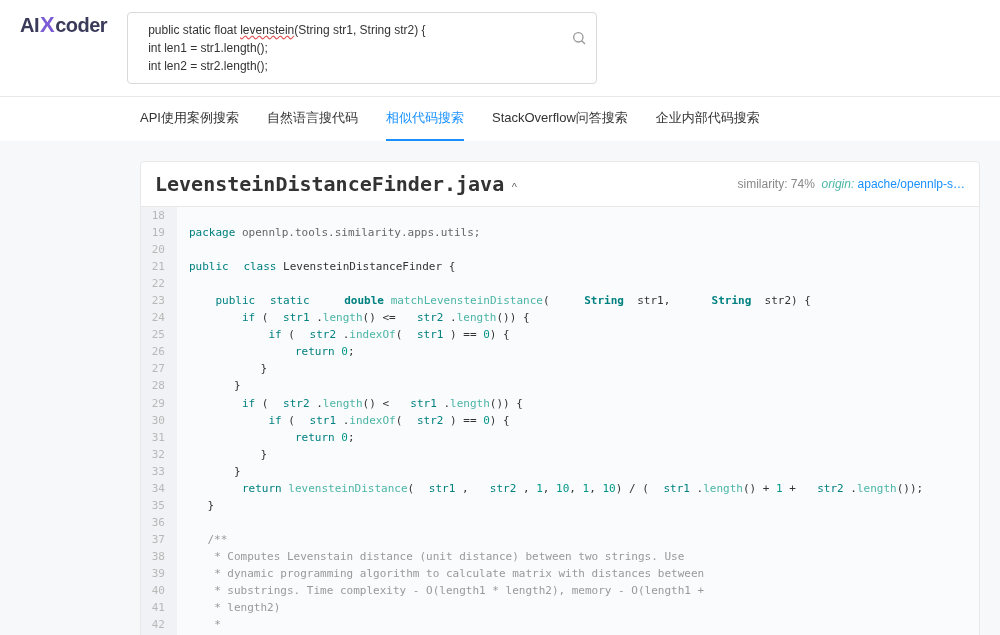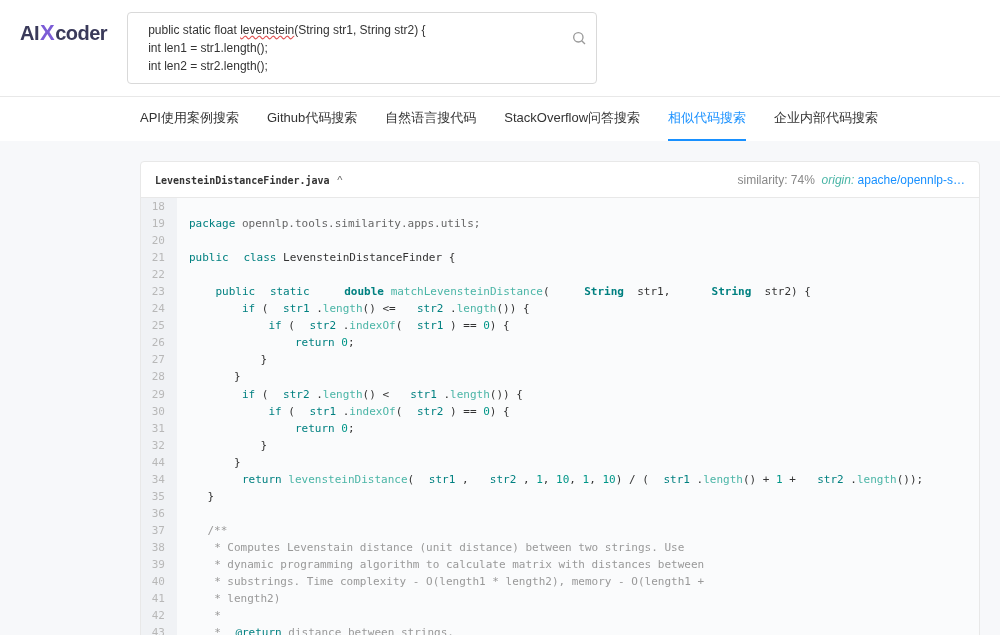--- a/index.html
+++ b/index.html
@@ -1,37 +1,37 @@
 <!DOCTYPE html>
 <html><head>
   <meta charset="utf-8">
   <style>
     * { margin: 0; padding: 0; box-sizing: border-box; }
     body { font-family: -apple-system, BlinkMacSystemFont, "Segoe UI", Helvetica, Arial, sans-serif; font-size: 13px; color: #333; background: #fff; width: 1000px; }
     
     .header { display: flex; align-items: flex-start; padding: 12px 20px; gap: 20px; }
-    .logo { display: flex; align-items: center; margin-top: 8px; }
+    .logo { display: flex; align-items: center; }
     .logo-text { font-size: 20px; font-weight: 700; letter-spacing: -0.5px; color: #3a3a5a; }
     .logo-x { color: #7b5cd6; font-size: 22px; font-weight: 800; margin: 0 1px; }
     
     .search-container { flex: 1; max-width: 470px; position: relative; }
     .search-box { width: 100%; border: 1px solid #d9d9d9; border-radius: 4px; padding: 8px 40px 8px 20px; font-size: 12px; font-family: inherit; resize: none; min-height: 58px; line-height: 1.5; color: #333; }
     .search-icon-btn { position: absolute; right: 10px; top: 18px; background: none; border: none; cursor: pointer; color: #999; }
     .search-icon-btn svg { width: 16px; height: 16px; }
     .squiggle { text-decoration: underline wavy #e05252; text-decoration-skip-ink: none; }
     
     .nav { border-top: 1px solid #e8e8e8; padding: 0 20px 0 140px; text-align: center; }
     .nav-list { display: flex; list-style: none; gap: 28px; }
     .nav-item { padding: 12px 0; font-size: 13px; color: #333; cursor: pointer; border-bottom: 2px solid transparent; }
     .nav-item.active { color: #1890ff; border-bottom-color: #1890ff; }
     
     .results { background: #f7f8fa; padding: 20px 20px 0 140px; min-height: 500px; }
     .result-card { background: #fff; border: 1px solid #e8e8e8; border-radius: 4px; overflow: hidden; }
     .result-header { display: flex; align-items: center; justify-content: space-between; padding: 10px 14px; border-bottom: 1px solid #e8e8e8; }
-    .file-name { font-family: "SFMono-Regular", Consolas, Menlo, monospace; font-size: 10px; color: #333; font-weight: 600; }
+    .file-name { font-family: "SFMono-Regular", Consolas, Menlo, monospace; font-size: 20px; color: #333; font-weight: 600; }
     .chevron { font-size: 11px; color: #666; margin-left: 4px; }
     .result-meta { font-size: 12px; color: #888; }
     .origin-label { font-style: italic; color: #4ab5a6; }
     .origin-link { color: #1890ff; cursor: pointer; }
     
     .code-block { max-height: 460px; overflow-y: auto; background: #fafbfc; }
     .code-line { display: flex; font-family: "SFMono-Regular", Consolas, Menlo, monospace; font-size: 11px; line-height: 1.55; justify-content: center; }
     .line-num { width: 36px; text-align: right; padding-right: 12px; color: #b8b8b8; user-select: none; flex-shrink: 0; background: #f0f2f5; }
     .line-content { flex: 1; white-space: pre; padding-left: 4px; }
     
@@ -58,24 +58,23 @@
           <circle cx="11" cy="11" r="7"></circle>
           <line x1="21" y1="21" x2="16" y2="16"></line>
         </svg>
     </button>
   </div>
 </div>
 
 <nav class="nav">
   <ul class="nav-list" id="nav-list">
       <li class="nav-item">API使用案例搜索</li>
-      <li class="nav-item">Github代码搜索</li>
       <li class="nav-item">自然语言搜代码</li>
+      <li class="nav-item active">相似代码搜索</li>
       <li class="nav-item">StackOverflow问答搜索</li>
-      <li class="nav-item active">相似代码搜索</li>
       <li class="nav-item">企业内部代码搜索</li>
     </ul>
 </nav>
 
 <div class="results">
   <div class="result-card">
     <div class="result-header">
       <div>
         <span class="file-name">LevensteinDistanceFinder.java</span>
         <span class="chevron">^</span>
@@ -142,21 +141,21 @@
         </div>
         <div class="code-line">
           <div class="line-num">31</div>
           <div class="line-content"><span>                </span><span class="kw">return</span><span> </span><span class="num">0</span><span>;</span></div>
         </div>
         <div class="code-line">
           <div class="line-num">32</div>
           <div class="line-content"><span>            }</span></div>
         </div>
         <div class="code-line">
-          <div class="line-num">44</div>
+          <div class="line-num">33</div>
           <div class="line-content"><span>        }</span></div>
         </div>
         <div class="code-line">
           <div class="line-num">34</div>
           <div class="line-content"><span>        </span><span class="kw">return</span><span> </span><span class="fn">levensteinDistance</span><span>( </span><span class="kw">str1</span><span> ,  </span><span class="kw">str2</span><span> , </span><span class="num">1</span><span>, </span><span class="num">10</span><span>, </span><span class="num">1</span><span>, </span><span class="num">10</span><span>) / ( </span><span class="kw">str1</span><span> .</span><span class="fn">length</span><span>() + </span><span class="num">1</span><span> +  </span><span class="kw">str2</span><span> .</span><span class="fn">length</span><span>());</span></div>
         </div>
         <div class="code-line">
           <div class="line-num">35</div>
           <div class="line-content"><span>    }</span></div>
         </div>

